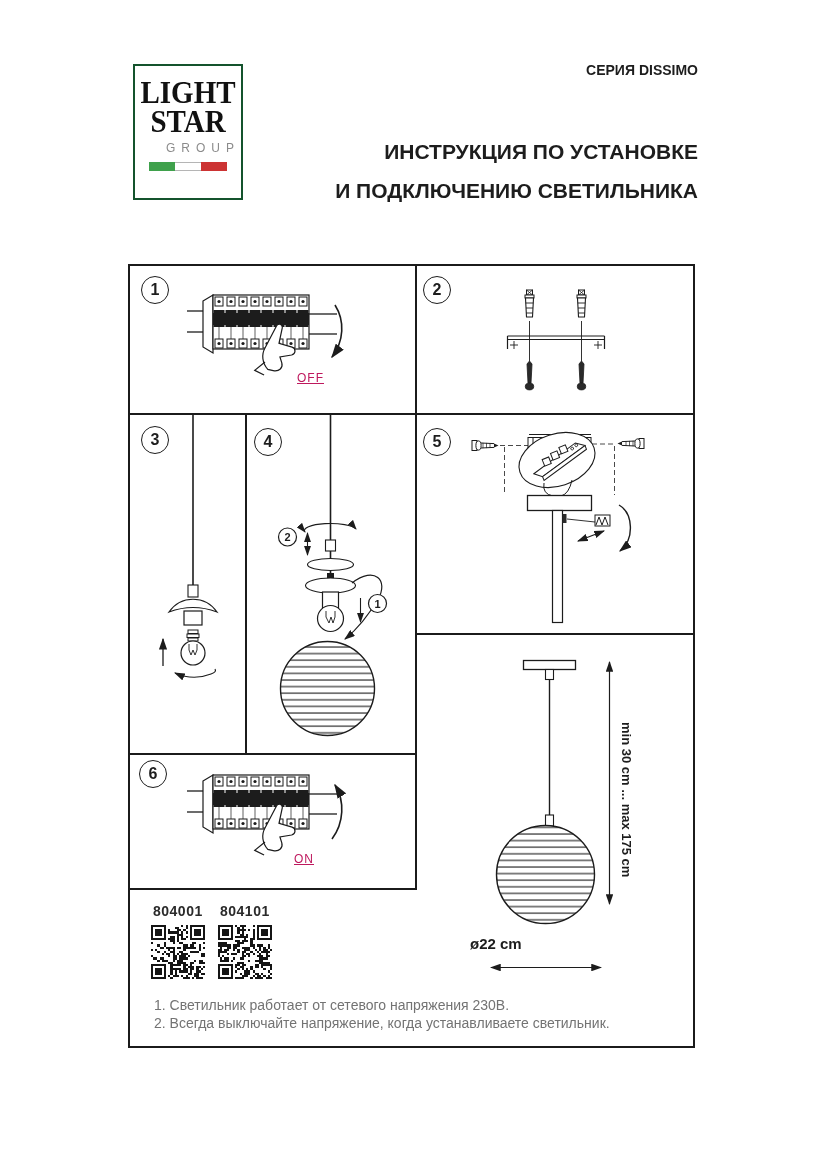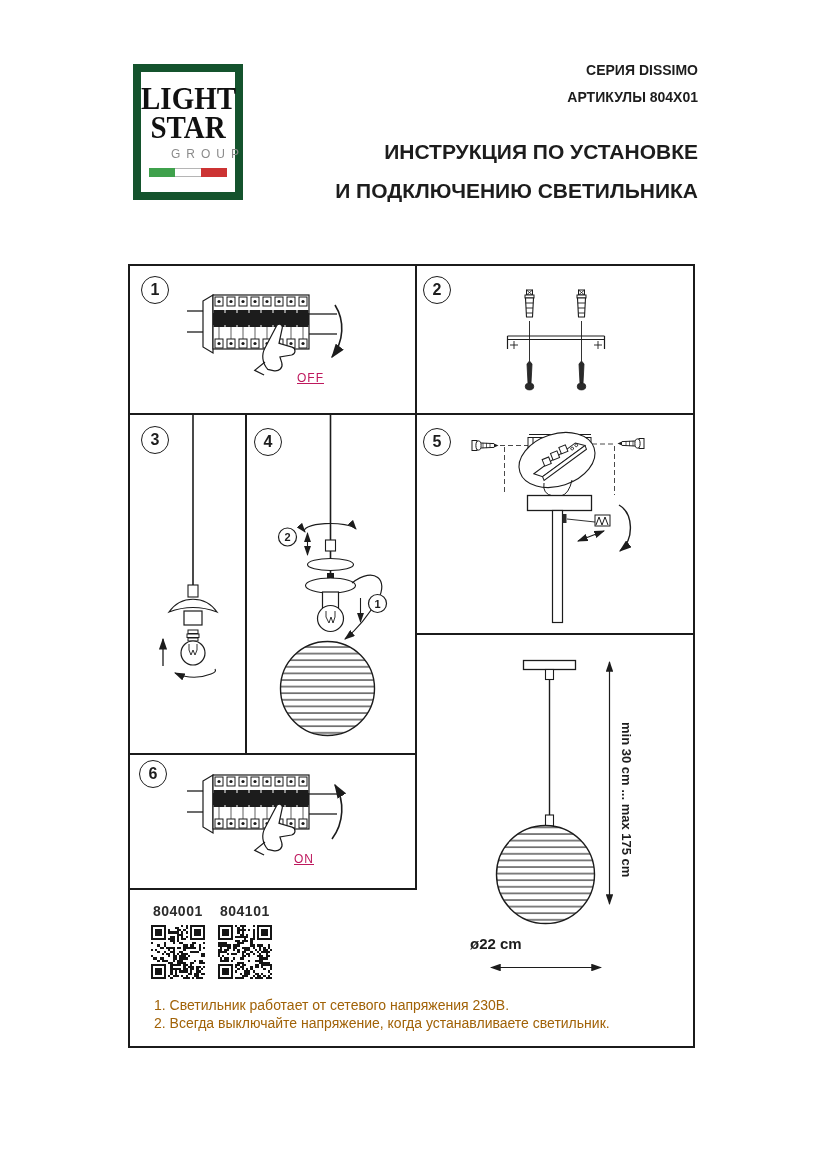--- a/index.html
+++ b/index.html
@@ -1,40 +1,40 @@
 <!DOCTYPE html>
 <html><head>
 <meta charset="utf-8">
 <style>
   html,body{margin:0;padding:0;background:#e8e8e8;}
   .page{position:relative;width:826px;height:1169px;background:#ffffff;margin:0 auto;
         font-family:"Liberation Sans", sans-serif;color:#1d1d1d;overflow:hidden;}
   .abs{position:absolute;}
   
-  .logo-box{left:133px;top:64px;width:110px;height:136px;border:8px solid #14532d;
+  .logo-box{left:133px;top:64px;width:110px;height:136px;border:2px solid #14532d;
             text-align:center;box-sizing:border-box;padding-top:12px;}
   .logo-w1,.logo-w2{font-family:"Liberation Serif", serif;font-weight:bold;font-size:29px;
             line-height:29px;letter-spacing:0px;transform:scaleY(1.12);color:#111;}
   .logo-w3{font-size:12px;letter-spacing:6px;color:#8b8b8b;margin-top:5px;text-indent:6px;padding-left:24px;}
   .flag{width:78px;height:9px;margin:7px auto 0;display:flex;}
   .flag div{flex:1;}
   .flag .mid{border-top:1px solid #b5b5b5;border-bottom:1px solid #b5b5b5;box-sizing:border-box;}
   .hdr{right:128px;text-align:right;font-weight:bold;white-space:nowrap;}
   .hdr-sm{font-size:14px;}
   .hdr-lg{font-size:21px;}
   
   .tline{background:#1b1b1b;}
   .outer{left:128px;top:264px;width:567px;height:784px;border:2px solid #1b1b1b;box-sizing:border-box;}
   
   .stepnum{width:28px;height:28px;border:1.6px solid #1d1d1d;border-radius:50%;
            text-align:center;line-height:26px;font-size:16px;font-weight:600;box-sizing:border-box;background:#fff;}
   .switch-label{font-size:12px;letter-spacing:1px;color:#be185d;text-decoration:underline;}
   .art-code{font-size:14px;font-weight:bold;color:#2a2a2a;letter-spacing:0.5px;}
   .qr{width:54px;height:54px;}
-  .notes{font-size:14px;line-height:18px;color:#a16207;}
+  .notes{font-size:14px;line-height:18px;color:#737373;}
   .dim-v{writing-mode:vertical-rl;font-size:13px;font-weight:bold;height:215px;
          display:flex;align-items:center;justify-content:center;white-space:nowrap;}
   .dim-h{font-size:15px;font-weight:bold;}
 </style>
 </head>
 <body>
 
 <div class="page">
 
   <svg style="position:absolute;width:0;height:0" aria-hidden="true">
@@ -104,21 +104,20 @@
     <div class="logo-w1">STAR</div>
     <div class="logo-w3">GROUP</div>
     <div class="flag">
       <div style="background: rgb(63, 161, 76);"></div>
       <div class="mid" style="background: rgb(255, 255, 255);"></div>
       <div style="background: rgb(204, 51, 51);"></div>
     </div>
   </div>
 
   <div class="abs hdr hdr-sm" style="top:62px;">СЕРИЯ DISSIMO</div>
-  <div class="abs hdr hdr-sm" style="top:89px;">АРТИКУЛЫ 804X01</div>
   <div class="abs hdr hdr-lg" style="top:140px;">ИНСТРУКЦИЯ ПО УСТАНОВКЕ</div>
   <div class="abs hdr hdr-lg" style="top:179px;">И ПОДКЛЮЧЕНИЮ СВЕТИЛЬНИКА</div>
 
   <div class="abs outer tline-frame" style="background:transparent;"></div>
   <div class="abs tline" style="left:415px;top:264px;width:2px;height:626px;"></div>
   <div class="abs tline" style="left:245px;top:413px;width:2px;height:341px;"></div>
   <div class="abs tline" style="left:128px;top:413px;width:567px;height:2px;"></div>
   <div class="abs tline" style="left:415px;top:633px;width:280px;height:2px;"></div>
   <div class="abs tline" style="left:128px;top:753px;width:289px;height:2px;"></div>
   <div class="abs tline" style="left:128px;top:888px;width:289px;height:2px;"></div>

